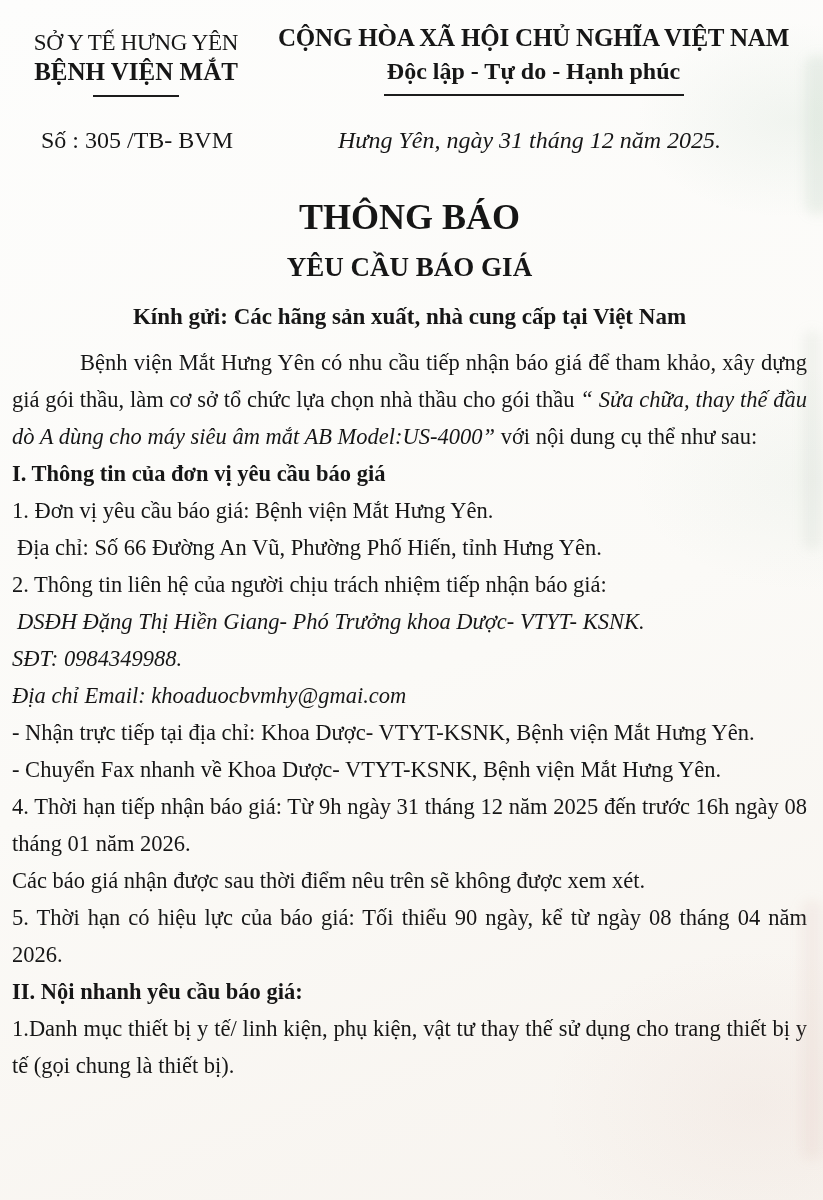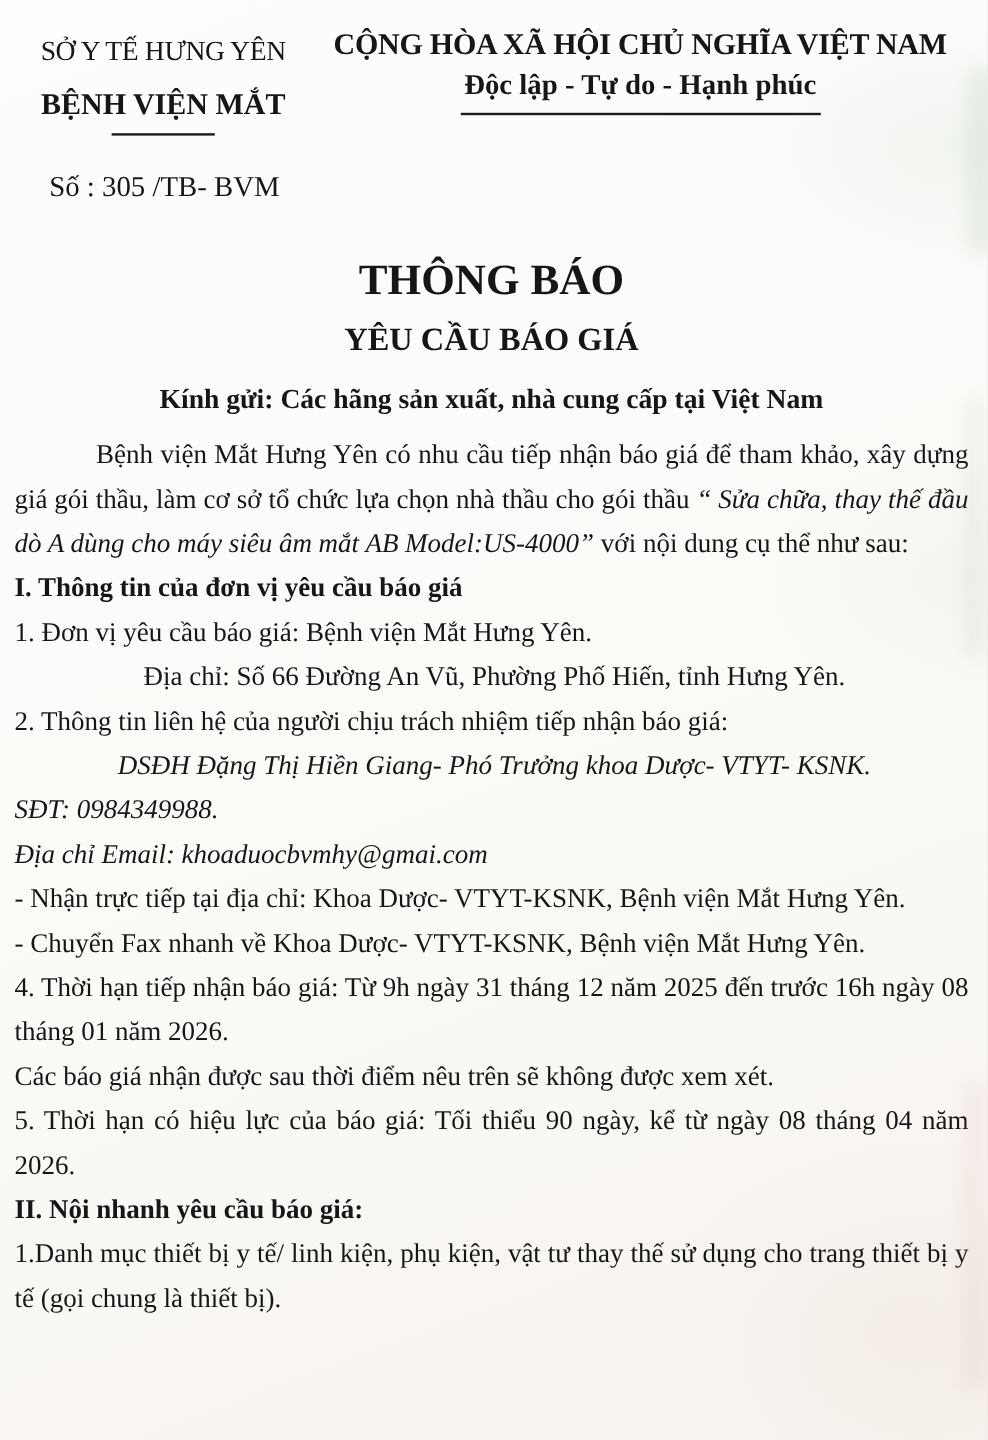--- a/index.html
+++ b/index.html
@@ -24,21 +24,21 @@
   }
   .artifact { position: absolute; pointer-events: none; filter: blur(6px); }
   .artifact.a1 { right: -8px; top: 55px;  width: 26px; height: 160px; background: rgba(120,165,135,0.12); border-radius: 12px; }
   .artifact.a2 { right: 2px;  top: 330px; width: 18px; height: 220px; background: rgba(150,170,150,0.10); border-radius: 10px; }
   .artifact.a3 { right: 0px;  bottom: 40px; width: 22px; height: 260px; background: rgba(205,160,150,0.10); border-radius: 10px; }
 
   
   .hdr { display: flex; align-items: flex-start; }
   .hdr-left { width: 248px; text-align: center; flex: none; padding-top: 6px; }
   .hdr-left .l1 { font-size: 23px; letter-spacing: -0.3px; white-space: nowrap; }
-  .hdr-left .l2 { font-size: 25px; font-weight: bold; margin-top: 18px; white-space: nowrap; }
+  .hdr-left .l2 { font-size: 25px; font-weight: bold; margin-top: 2px; white-space: nowrap; }
   .hdr-right { flex: 1; text-align: center; }
   .hdr-right .l1 { font-size: 25px; font-weight: bold; letter-spacing: -0.2px; white-space: nowrap; }
   .hdr-right .l2 { font-size: 24px; font-weight: bold; margin-top: 6px; }
   .rule { height: 2px; background: #1c1c1c; border: 0; margin: 9px auto 0 auto; }
   .rule.left-rule  { width: 86px; }
   .rule.right-rule { width: 300px; }
 
   
   .meta { display: flex; margin-top: 30px; align-items: baseline; }
   .meta .num  { font-size: 24px; margin-left: 29px; white-space: nowrap; }
@@ -50,21 +50,21 @@
   .title-block .t2 { font-size: 27px; font-weight: bold; margin-top: 14px; }
   .salutation { text-align: center; font-weight: bold; font-size: 23px; margin-top: 21px; }
 
   
   .body-text { margin-top: 14px; font-size: 22.5px; line-height: 37px; }
   .body-text p { margin: 0; }
   .p-indent { text-indent: 68px; text-align: justify; }
   .p-just   { text-align: justify; }
   .bold     { font-weight: bold; }
   .italic   { font-style: italic; }
-  .sp-left  { padding-left: 5px; text-align: center; }
+  .sp-left  { padding-left: 5px; }
 </style>
 </head>
 <body>
 
 <div class="page">
   <div class="artifact a1"></div>
   <div class="artifact a2"></div>
   <div class="artifact a3"></div>
 
   <div class="hdr">
@@ -75,20 +75,21 @@
     </div>
     <div class="hdr-right">
       <div class="l1">CỘNG HÒA XÃ HỘI CHỦ NGHĨA VIỆT NAM</div>
       <div class="l2">Độc lập - Tự do - Hạnh phúc</div>
       <div class="rule right-rule"></div>
     </div>
   </div>
 
   <div class="meta">
     <div class="num">Số :  305 /TB- BVM</div>
+    <div class="date">Hưng Yên, ngày  31 tháng 12 năm 2025.</div>
   </div>
 
   <div class="title-block">
     <div class="t1">THÔNG BÁO</div>
     <div class="t2">YÊU CẦU BÁO GIÁ</div>
   </div>
 
   <div class="salutation">Kính gửi: Các hãng sản xuất, nhà cung cấp tại Việt Nam</div>
 
   <div class="body-text">

